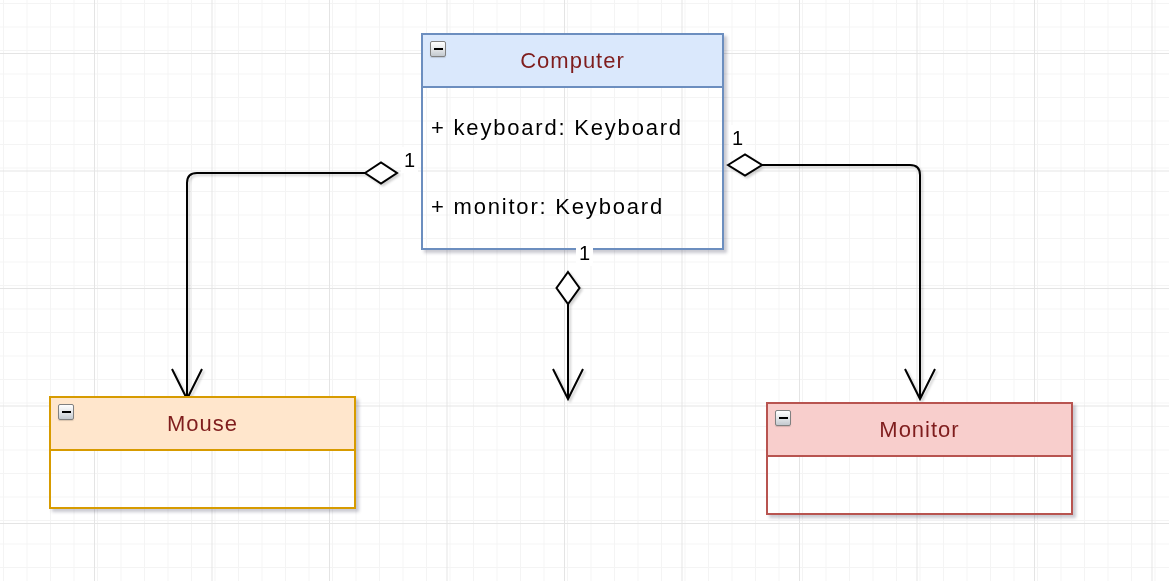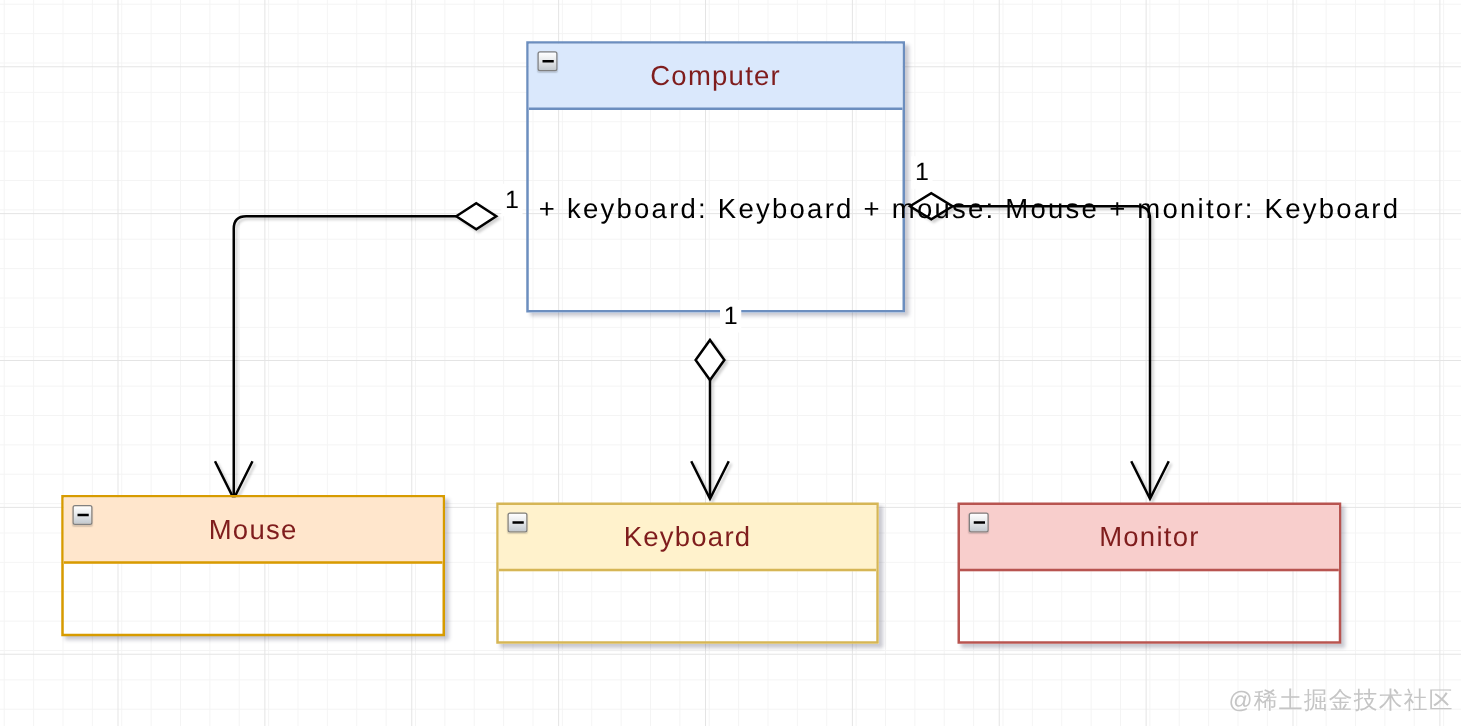--- a/index.html
+++ b/index.html
@@ -41,21 +41,21 @@
   .uml-class .header {
     position: relative;
     display: flex; align-items: center; justify-content: center;
     border-bottom: 2px solid;
     font-size: 22px; letter-spacing: 1px; color: #7f1d1d;
   }
   .uml-class .body { background: transparent; }
 
   .uml-computer { left: 421px; top: 33px;  width: 303px; height: 217px; border-color: #6c8ebf; }
   .uml-computer .header { height: 53px; background: #dae8fc; border-color: #6c8ebf; }
-  .uml-computer .body { height: 158px; display: flex; flex-direction: row; }
+  .uml-computer .body { height: 158px; display: flex; flex-direction: column; }
   .uml-computer .attr {
     flex: 1; display: flex; align-items: center;
     padding-left: 8px; font-size: 22px; letter-spacing: 1.8px; color: #000;
     white-space: nowrap;
   }
 
   .uml-mouse    { left: 49px;  top: 396px; width: 307px; height: 113px; border-color: #d79b00; }
   .uml-mouse .header    { height: 53px; background: #ffe6cc; border-color: #d79b00; }
   .uml-keyboard { left: 397px; top: 402px; width: 306px; height: 113px; border-color: #d6b656; }
   .uml-keyboard .header { height: 53px; background: #fff2cc; border-color: #d6b656; }
@@ -116,54 +116,43 @@
 
   <div class="uml-class uml-computer">
     <div class="header">
       <span class="collapse-btn">
         <span class="minus-bar"></span>
       </span>
       <span>Computer</span>
     </div>
     <div class="body">
       <div class="attr">+ keyboard: Keyboard</div>
-      <div class="attr">+ mouse: Mouse</div>
       <div class="attr">+ monitor: Keyboard</div>
     </div>
   </div>
 
   <div class="uml-class uml-mouse">
     <div class="header">
       <span class="collapse-btn">
         <span class="minus-bar"></span>
       </span>
       <span>Mouse</span>
     </div>
     <div class="body"></div>
   </div>
 
-  <div class="uml-class uml-keyboard">
-    <div class="header">
-      <span class="collapse-btn">
-        <span class="minus-bar"></span>
-      </span>
-      <span>Keyboard</span>
-    </div>
-    <div class="body"></div>
-  </div>
 
   <div class="uml-class uml-monitor">
     <div class="header">
       <span class="collapse-btn">
         <span class="minus-bar"></span>
       </span>
       <span>Monitor</span>
     </div>
     <div class="body"></div>
   </div>
 
   <div class="edge-label label-mouse">1</div>
   <div class="edge-label label-keyboard">1</div>
   <div class="edge-label label-monitor">1</div>
 
-  <div class="watermark">@稀土掘金技术社区</div>
 
 </div>
 
 </body></html>

